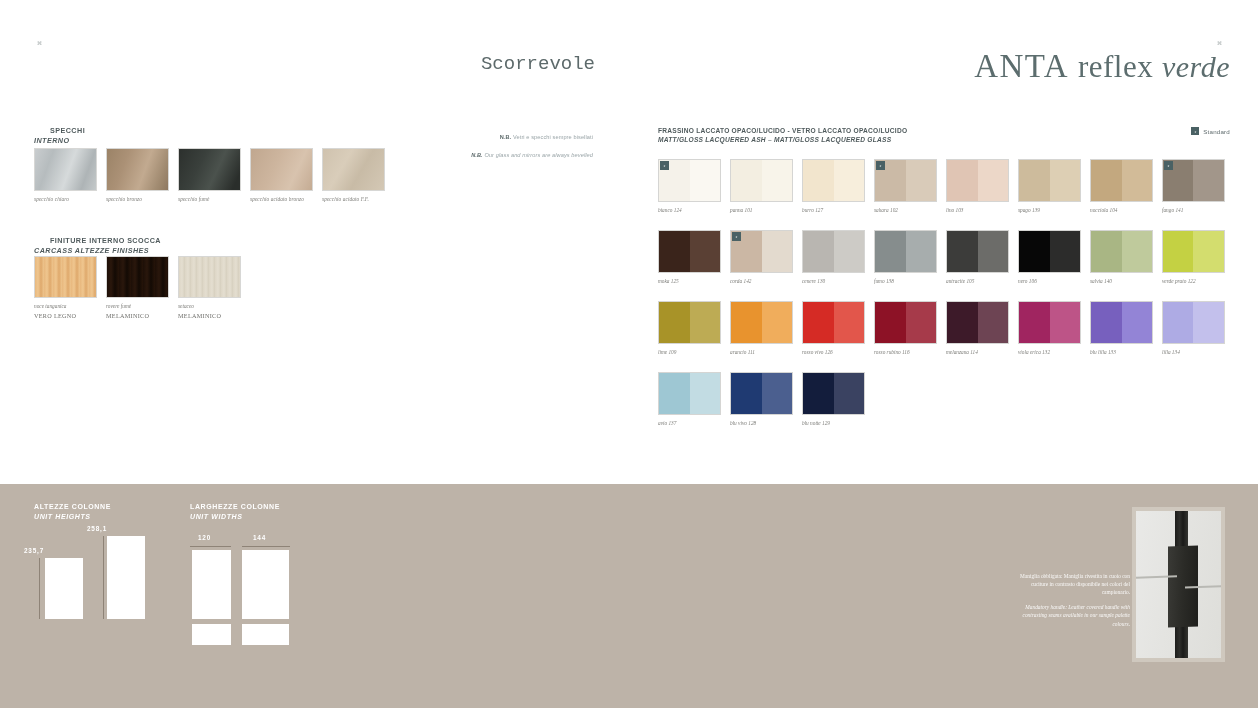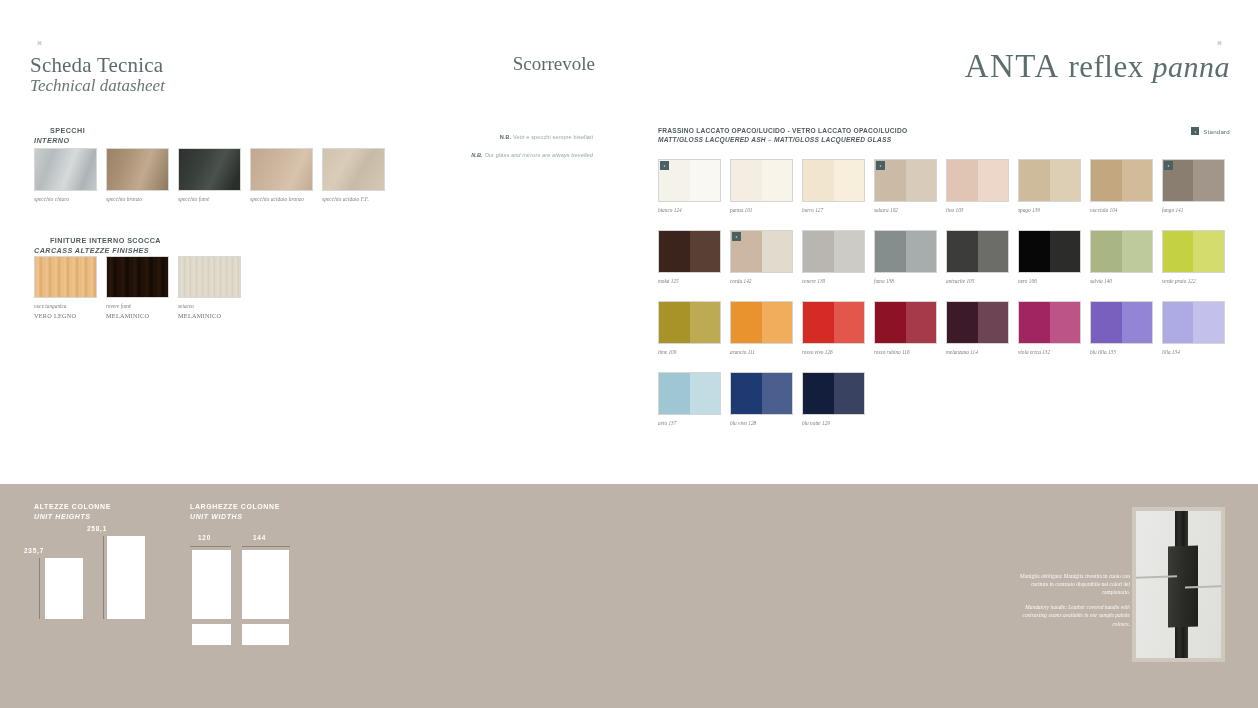--- a/index.html
+++ b/index.html
@@ -23,21 +23,21 @@
     position: absolute; left: 30px; top: 54px;
     color: #5d6a6b; line-height: 1.08;
   }
   .doc-title .line1 { font-size: 21px; font-family:"Liberation Serif", serif; letter-spacing:.2px; }
   .doc-title .line2 { font-size: 17px; font-family:"Liberation Serif", serif; font-style: italic; color:#6a7577; }
 
   .center-title {
     position: absolute; left: 380px; top: 54px; width: 215px;
     text-align: right; color:#5d6a6b; line-height:1.08;
   }
-  .center-title .line1 { font-size: 19px; font-family:Liberation Serif, serif; }
+  .center-title .line1 { font-size: 19px; font-family:Liberation Mono, monospace; }
   .center-title .line2 { font-size: 17px; font-family:"Liberation Serif", serif; font-style: italic; }
 
   .brand-title {
     position: absolute; right: 28px; top: 48px;
     color:#5c6d6e; font-family:"Liberation Serif", serif;
     font-size: 33px; letter-spacing: .5px; white-space: nowrap;
   }
   .brand-title .b-anta { letter-spacing: 1.5px; }
   .brand-title .b-reflex { font-size: 31px; }
   .brand-title .b-door { font-style: italic; font-size: 30px; }
@@ -161,33 +161,29 @@
   .handle-note .en { margin-top:7px; font-style:italic; }
 </style>
 </head>
 <body>
 
 <div class="page">
 
   <div class="corner-mark left">⌘</div>
   <div class="corner-mark right">⌘</div>
 
-  <div class="doc-title">
-    <div class="line1">Scheda Tecnica</div>
-    <div class="line2">Technical datasheet</div>
-  </div>
 
   <div class="center-title">
     <div class="line1">Scorrevole</div>
   </div>
 
   <div class="brand-title">
     <span class="b-anta">ANTA</span>
     <span class="b-reflex">reflex</span>
-    <span class="b-door">panna</span>
+    <span class="b-door">verde</span>
   </div>
 
   <div class="sec-label" style="left:34px; top:126px;">
     <div class="it">SPECCHI</div>
     <div class="en">INTERNO</div>
   </div>
   <div class="mirrors">
     <div class="m-row" id="mirror-row">
         <div class="m-item">
           <div class="m-sw" style="background:linear-gradient(110deg,#c9cdcf 0%,#b6bcbe 25%,#d6dadb 55%,#aeb4b6 80%,#c4c9ca 100%)"></div>

